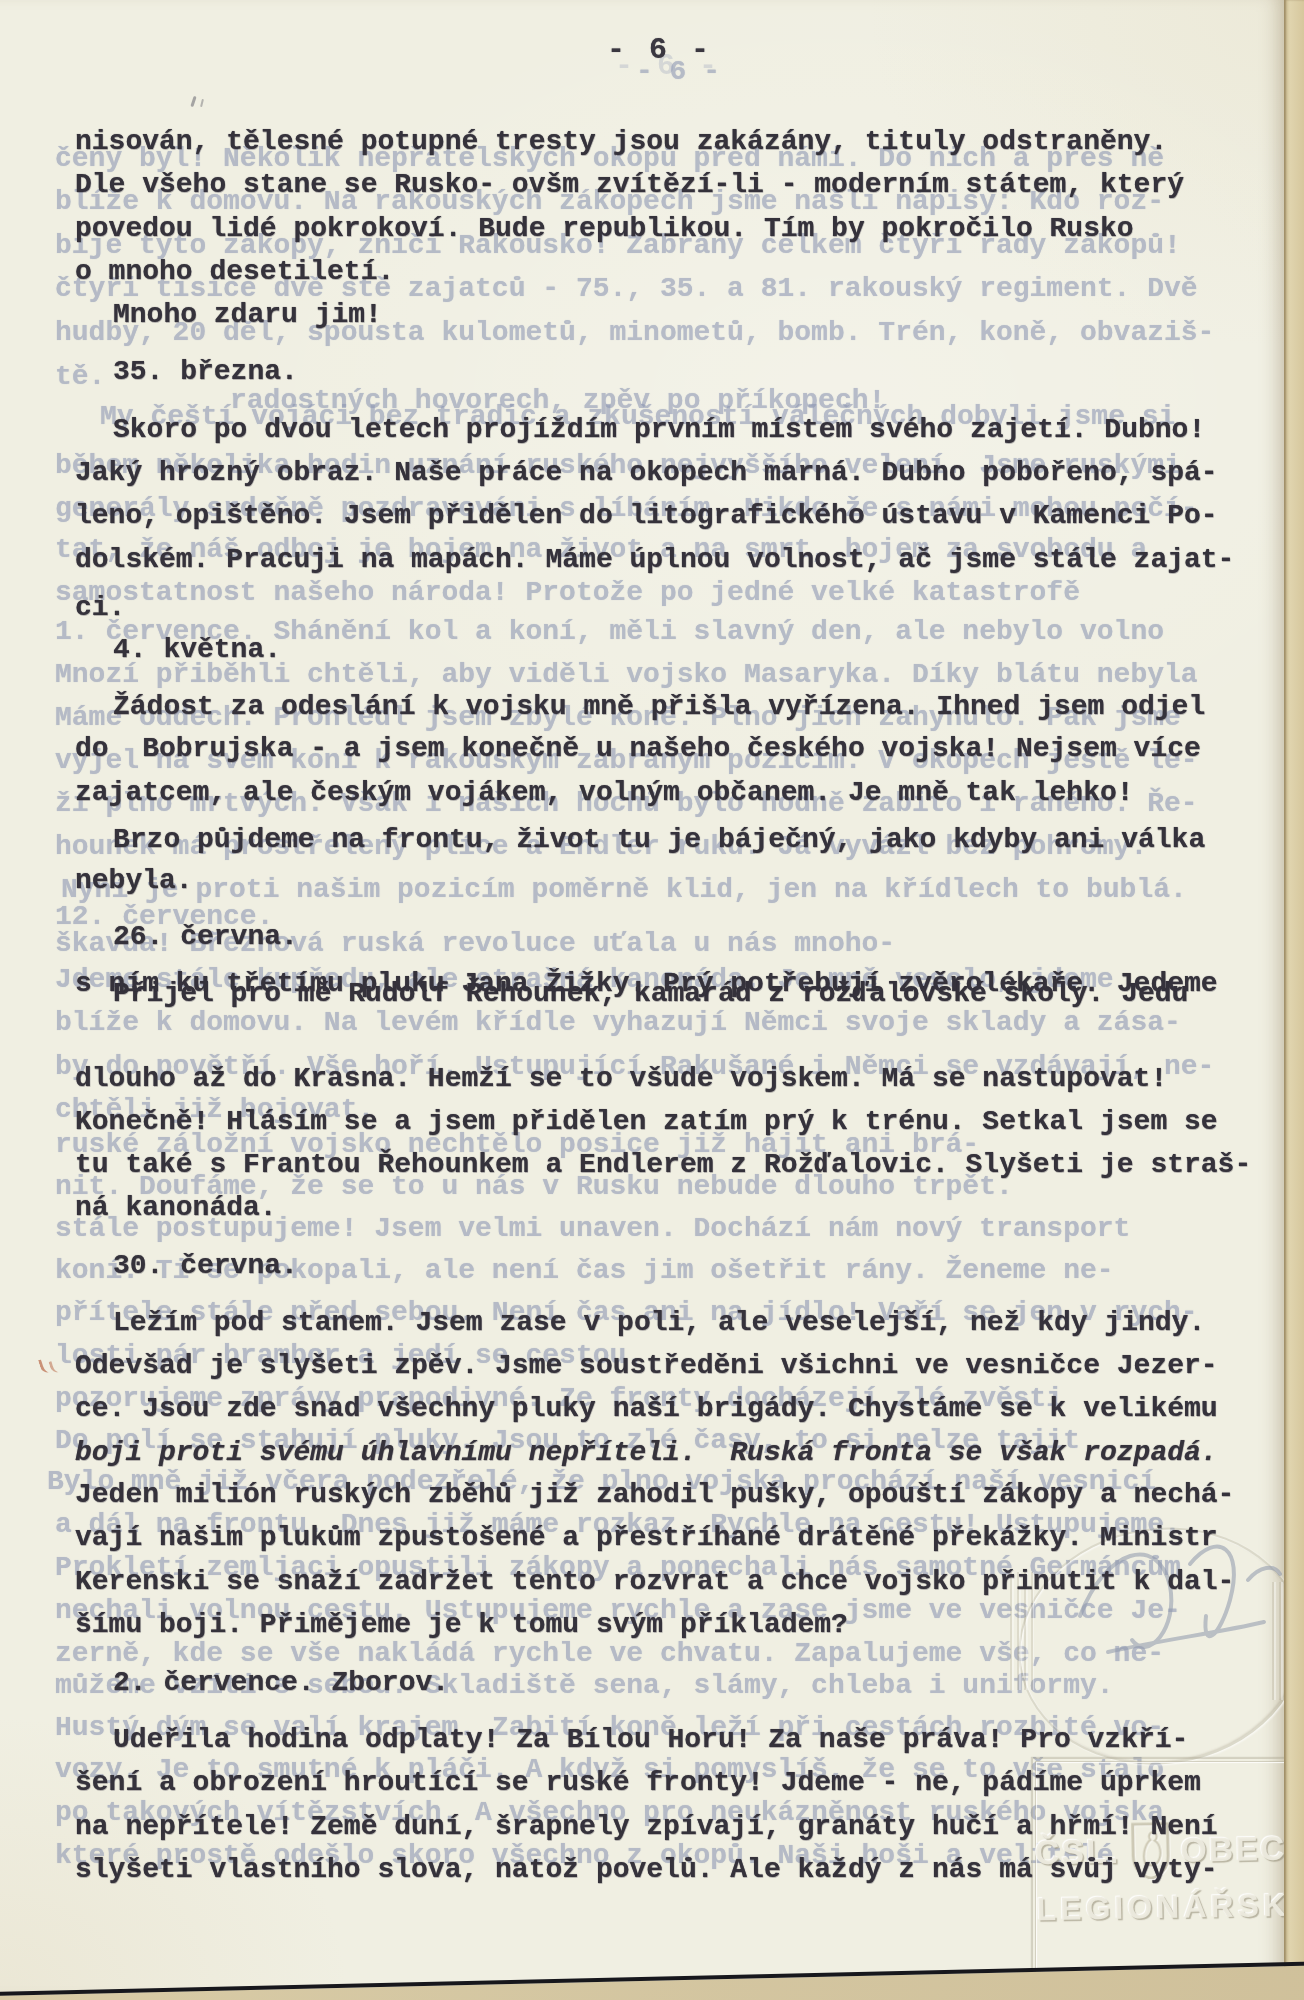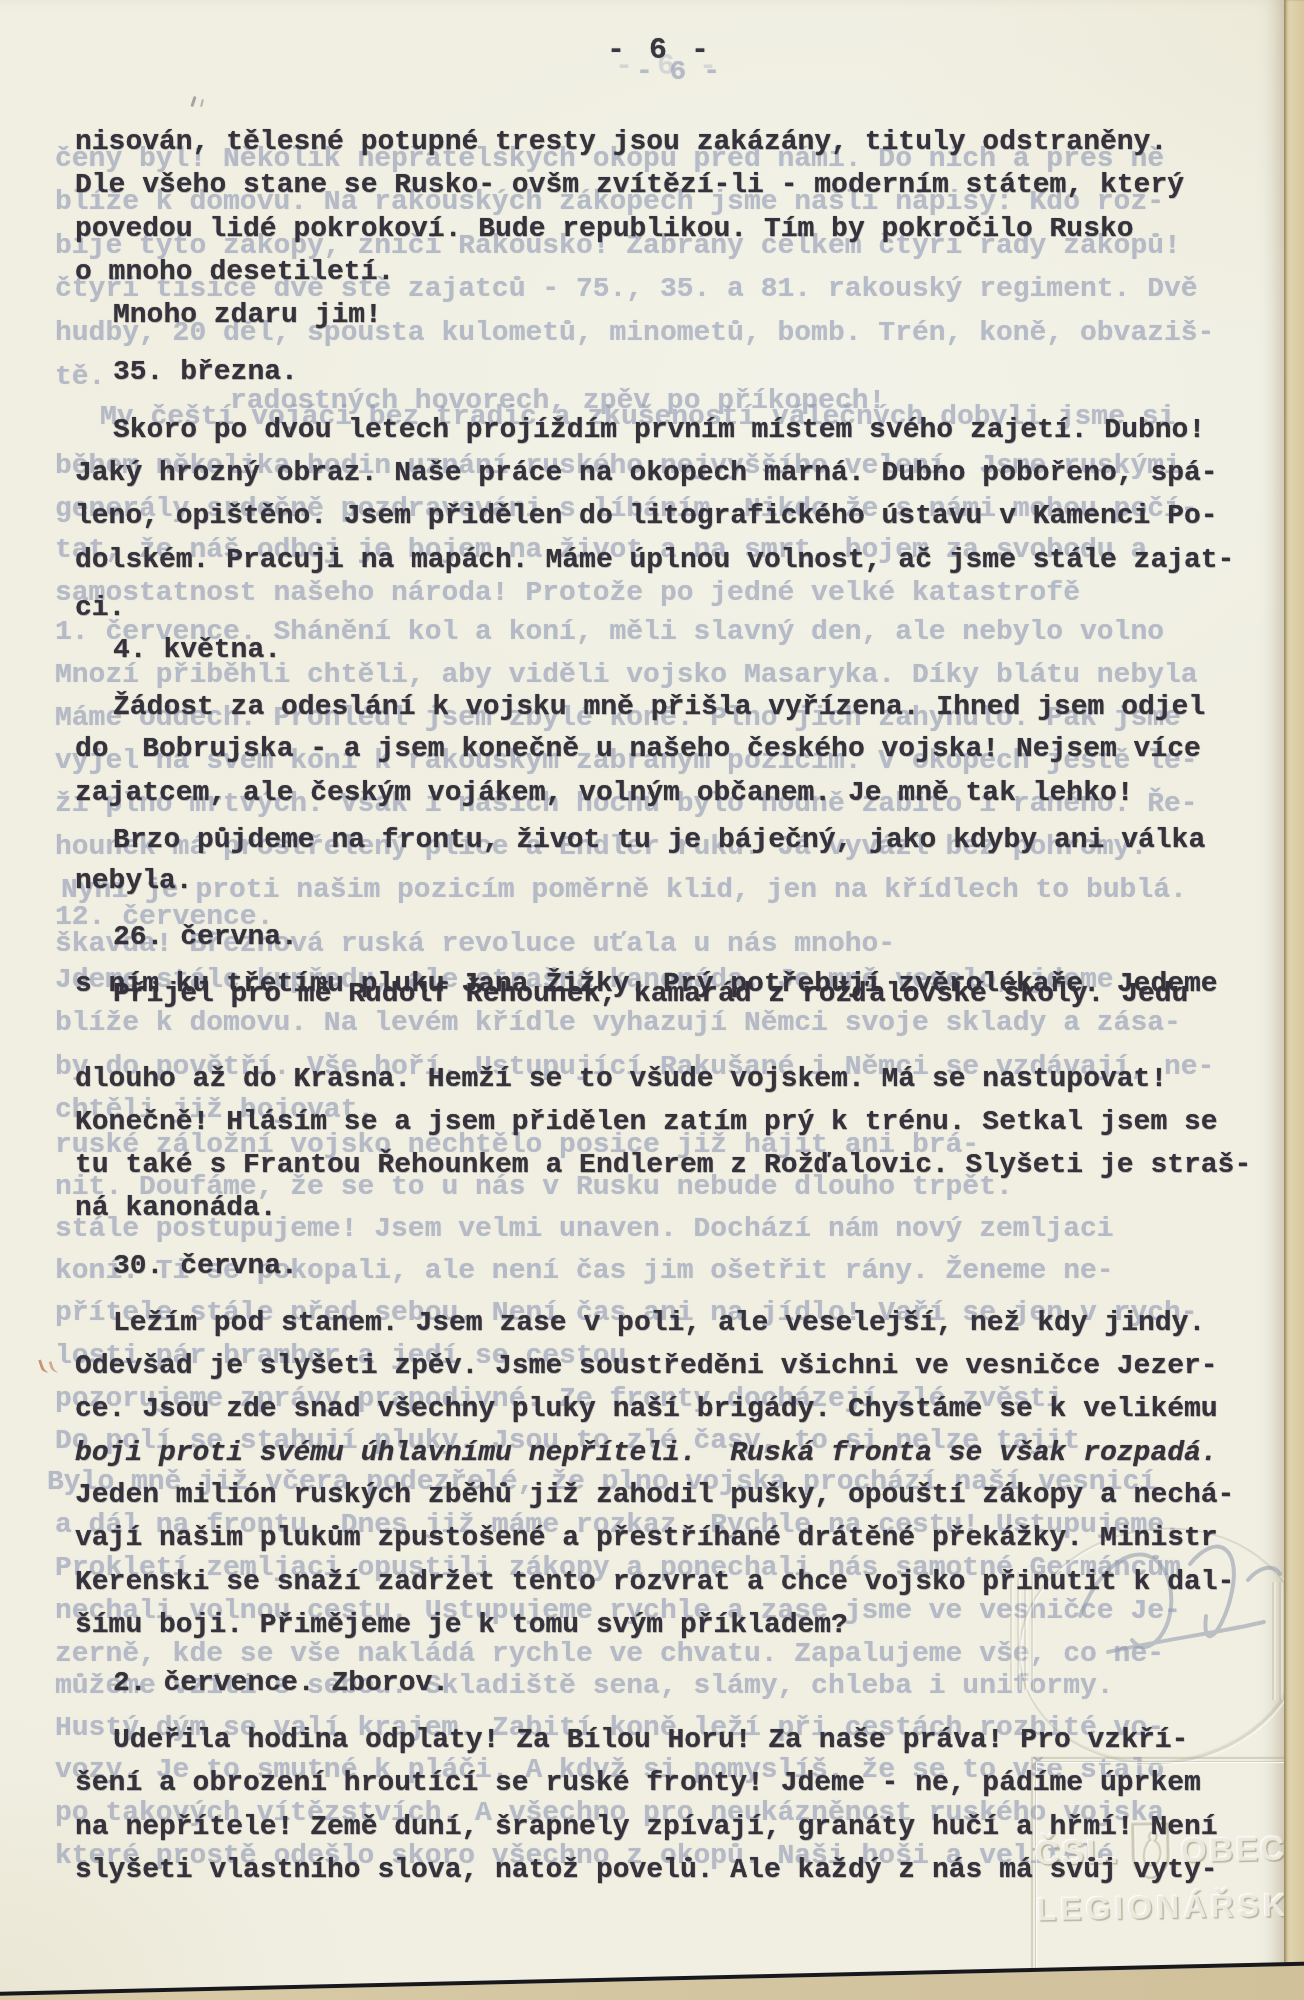--- a/index.html
+++ b/index.html
@@ -133,21 +133,21 @@
         <div class="gline" style="left: 55px; top: 787px;">ží plno mrtvých. Však i našich hochů bylo hodně zabito i raněno. Ře-</div>
         <div class="gline" style="left: 61px; top: 873px;">Nyní je proti našim pozicím poměrně klid, jen na křídlech to bublá.</div>
         <div class="gline" style="left: 55px; top: 900px;">12. července.</div>
         <div class="gline" style="left: 55px; top: 927px;">škavda! Březnová ruská revoluce uťala u nás mnoho-</div>
         <div class="gline" style="left: 55px; top: 963px;">Jdeme stále kupředu, ale strašná kanonáda. Je mně veselo, jdeme</div>
         <div class="gline" style="left: 55px; top: 1006px;">blíže k domovu. Na levém křídle vyhazují Němci svoje sklady a zása-</div>
         <div class="gline" style="left: 55px; top: 1050px;">by do povětří. Vše hoří. Ustupující Rakušané i Němci se vzdávají, ne-</div>
         <div class="gline" style="left: 55px; top: 1093px;">chtěli již bojovat.</div>
         <div class="gline" style="left: 55px; top: 1128px;">ruské záložní vojsko nechtělo posice již hájit ani brá-</div>
         <div class="gline" style="left: 55px; top: 1170px;">nit. Doufáme, že se to u nás v Rusku nebude dlouho trpět.</div>
-        <div class="gline" style="left: 55px; top: 1212px;">stále postupujeme! Jsem velmi unaven. Dochází nám nový zemljaci</div>
+        <div class="gline" style="left: 55px; top: 1212px;">stále postupujeme! Jsem velmi unaven. Dochází nám nový transport</div>
         <div class="gline" style="left: 55px; top: 1254px;">koní. Ti se pokopali, ale není čas jim ošetřit rány. Ženeme ne-</div>
         <div class="gline" style="left: 55px; top: 1296px;">přítele stále před sebou. Není čas ani na jídlo! Vaří se jen v rych-</div>
         <div class="gline" style="left: 55px; top: 1339px;">losti pár brambor a jedí se cestou.</div>
         <div class="gline" style="left: 55px; top: 1382px;">pozorujeme zprávy prapodivné. Ze fronty docházejí zlé zvěsti</div>
         <div class="gline" style="left: 55px; top: 1424px;">Do polí se stahují pluky. Jsou to zlé časy, to si nelze tajit</div>
         <div class="gline" style="left: 47px; top: 1465px;">Bylo mně již včera podezřelé, že plno vojska prochází naší vesnicí</div>
         <div class="gline" style="left: 55px; top: 1508px;">a dál na frontu. Dnes již máme rozkaz. Rychle na cestu! Ustupujeme.</div>
         <div class="gline" style="left: 55px; top: 1551px;">Prokletí zemljaci opustili zákopy a ponechali nás samotné Germáncům</div>
         <div class="gline" style="left: 55px; top: 1594px;">nechali volnou cestu. Ustupujeme rychle a zase jsme ve vesničce Je-</div>
         <div class="gline" style="left: 55px; top: 1637px;">zerně, kde se vše nakládá rychle ve chvatu. Zapalujeme vše, co ne-</div>

